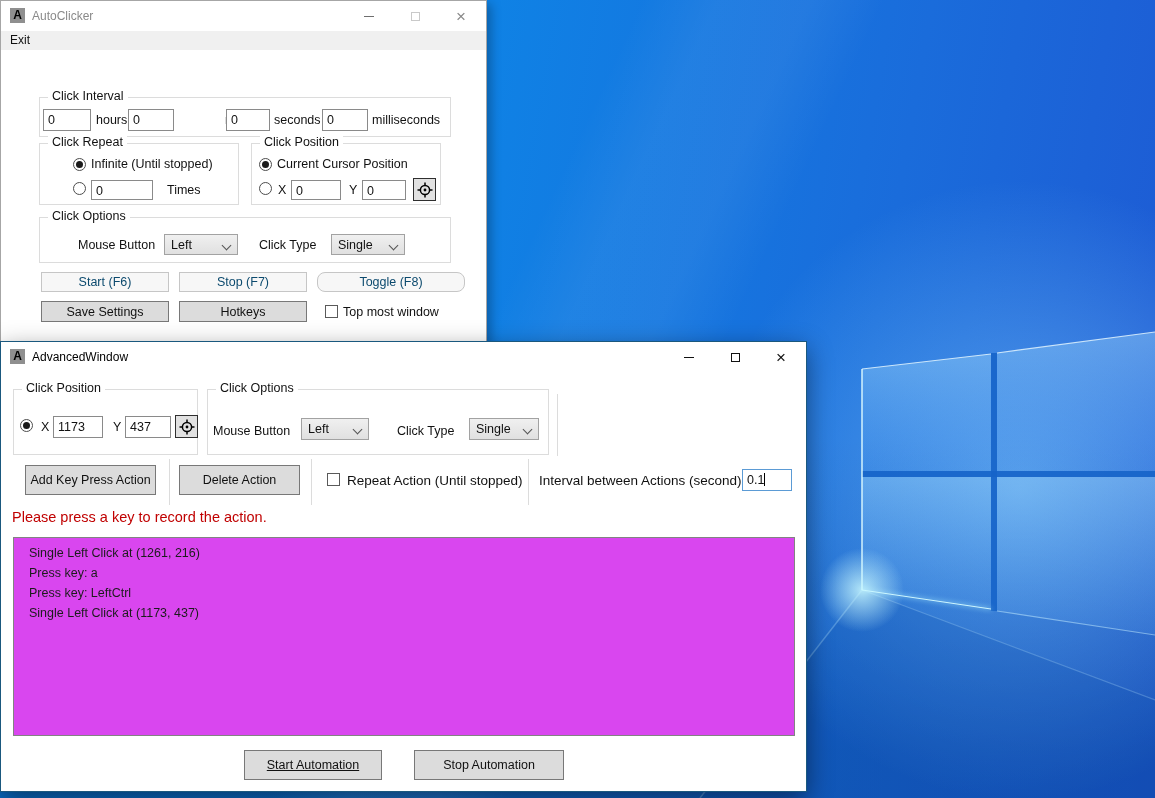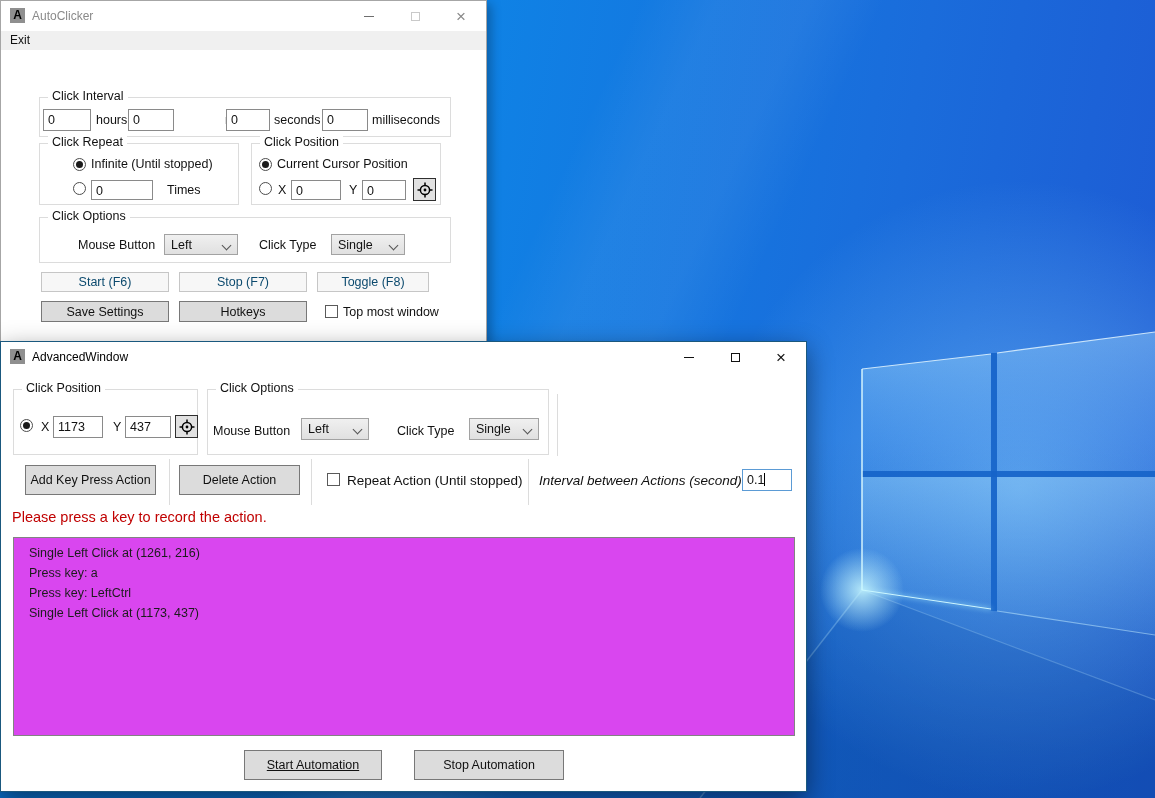--- a/index.html
+++ b/index.html
@@ -178,21 +178,21 @@
     <span class="chev"></span>
   </div>
   <span class="label" style="left:258px;top:237px;">Click Type</span>
   <div class="combo" style="left:330px;top:233px;width:74px;height:21px;">
     <span>Single</span>
     <span class="chev"></span>
   </div>
 
   <div class="btn disabled" style="left:40px;top:271px;width:128px;height:20px;">Start (F6)</div>
   <div class="btn disabled" style="left:178px;top:271px;width:128px;height:20px;">Stop (F7)</div>
-  <div class="btn disabled" style="left:316px;top:271px;width:112px;height:20px;">Toggle (F8)</div>
+  <div class="btn disabled" style="left:316px;top:271px;width:148px;height:20px;border-radius:8px;">Toggle (F8)</div>
   <div class="btn" style="left:40px;top:300px;width:128px;height:21px;">Save Settings</div>
   <div class="btn" style="left:178px;top:300px;width:128px;height:21px;">Hotkeys</div>
   <span class="checkbox" style="left:324px;top:304px;"></span>
   <span class="label" style="left:342px;top:304px;">Top most window</span>
 </div>
 
 <div class="win win2">
   <div class="titlebar">
     <div class="app-icon">A</div>
     <div class="win-title">AdvancedWindow</div>
@@ -242,21 +242,21 @@
 
   <div class="sep" style="left:556px;top:52px;height:62px;"></div>
 
   <div class="btn" style="left:24px;top:123px;width:131px;height:30px;">Add Key Press Action</div>
   <div class="sep" style="left:168px;top:117px;height:46px;"></div>
   <div class="btn" style="left:178px;top:123px;width:121px;height:30px;">Delete Action</div>
   <div class="sep" style="left:310px;top:117px;height:46px;"></div>
   <span class="checkbox" style="left:326px;top:131px;"></span>
   <span class="label" style="left:346px;top:131px;font-size:13.5px;">Repeat Action (Until stopped)</span>
   <div class="sep" style="left:527px;top:117px;height:46px;"></div>
-  <span class="label" style="left:538px;top:131px;font-size:13.5px;font-style:italic;">Interval between Actions (second)</span>
+  <span class="label" style="left:538px;top:131px;font-size:13.5px;">Interval between Actions (second)</span>
   <div class="textbox focus" style="left:741px;top:127px;width:50px;height:22px;">
     <span>0.1</span><span class="caret"></span>
   </div>
 
   <div class="status-msg" style="left:11px;top:167px;">Please press a key to record the action.</div>
 
   <div class="listbox" style="left:12px;top:195px;width:782px;height:199px;">
     <div class="list-item">Single Left Click at (1261, 216)</div>
     <div class="list-item">Press key: a</div>
     <div class="list-item">Press key: LeftCtrl</div>

